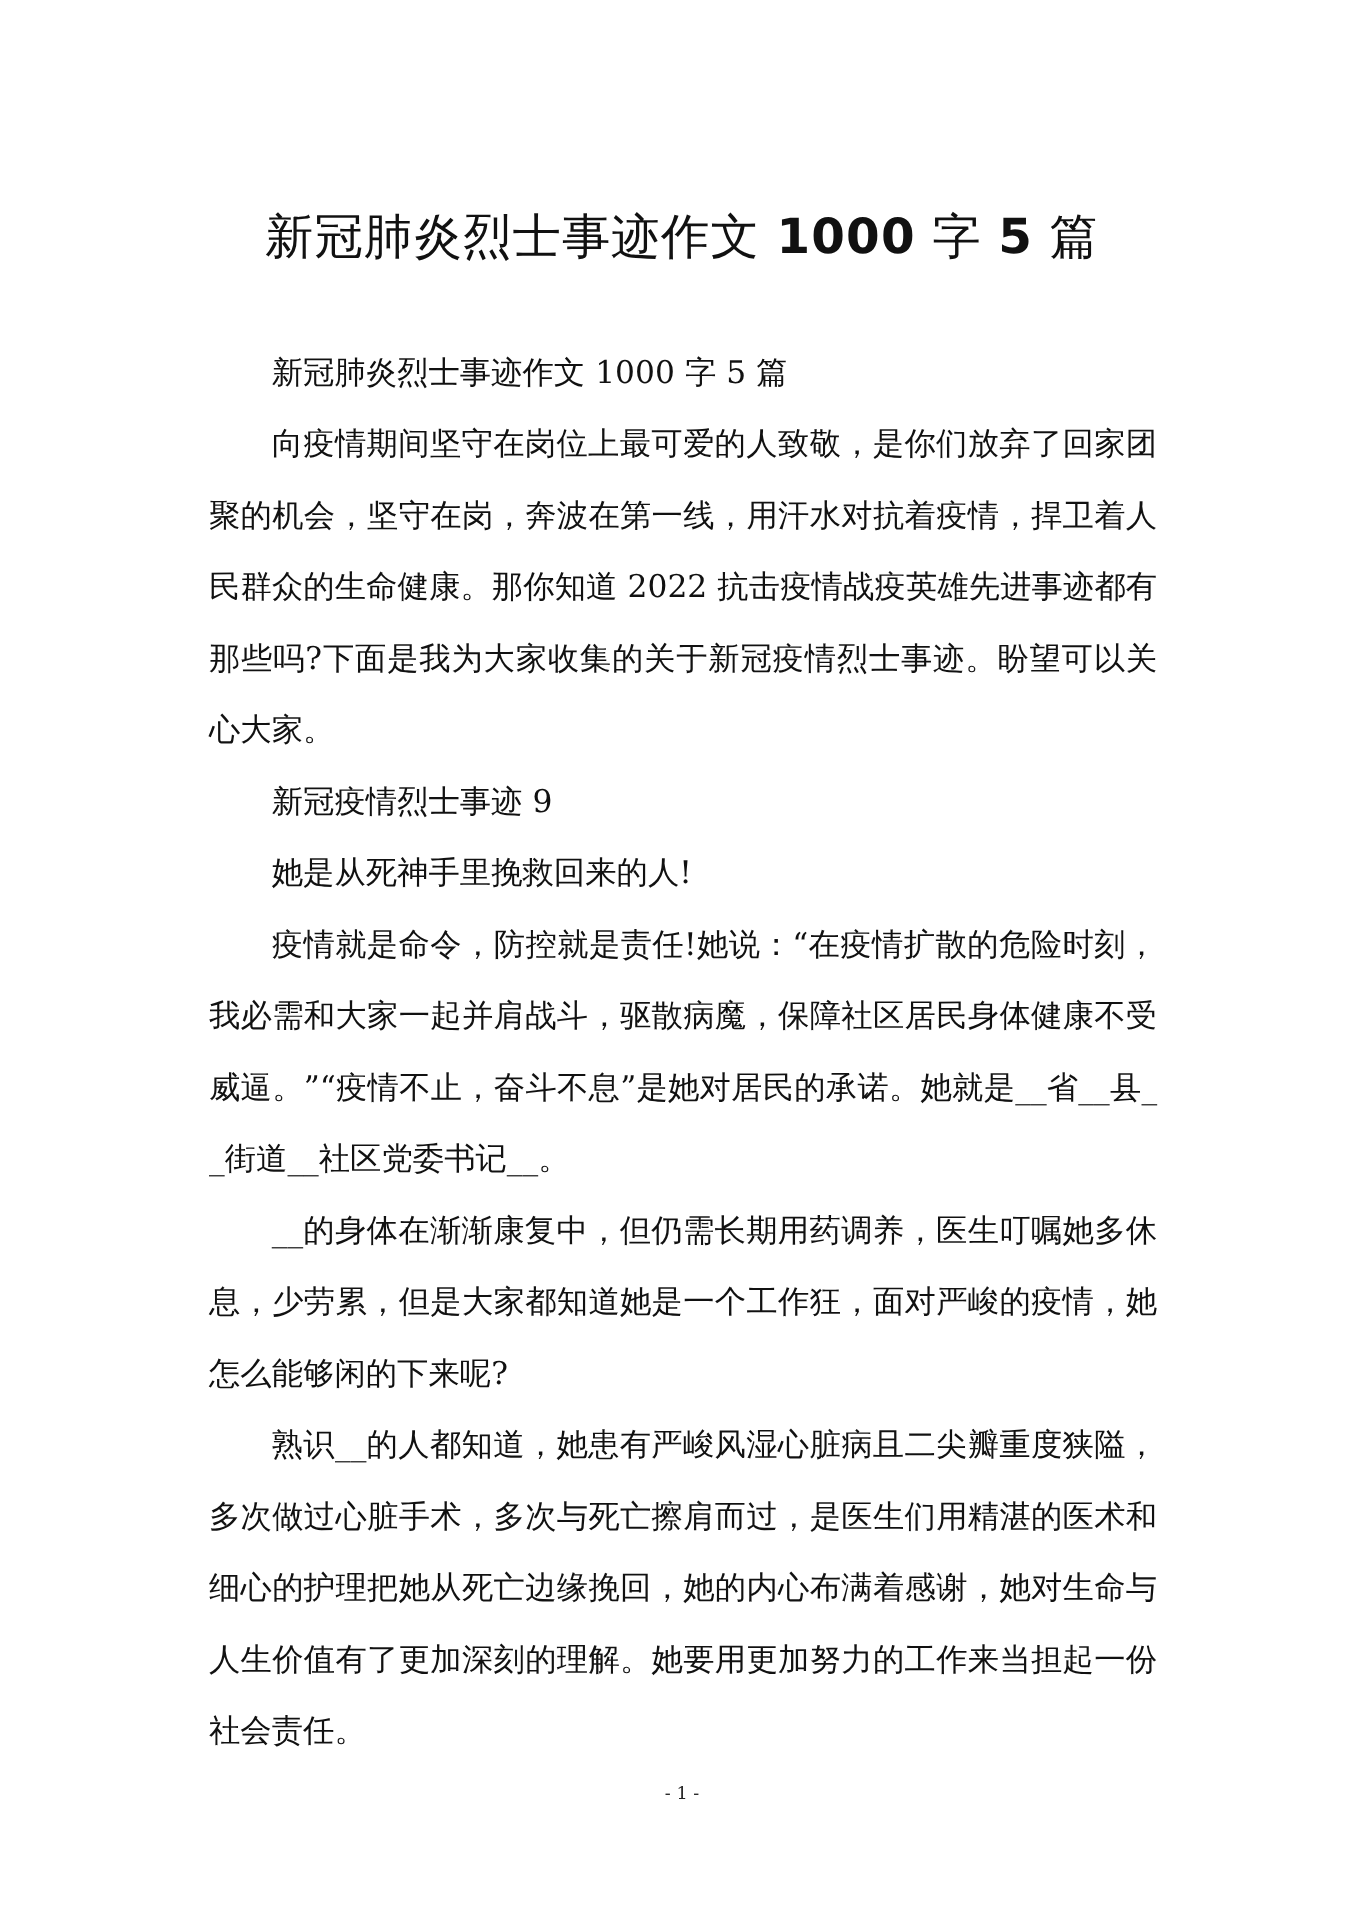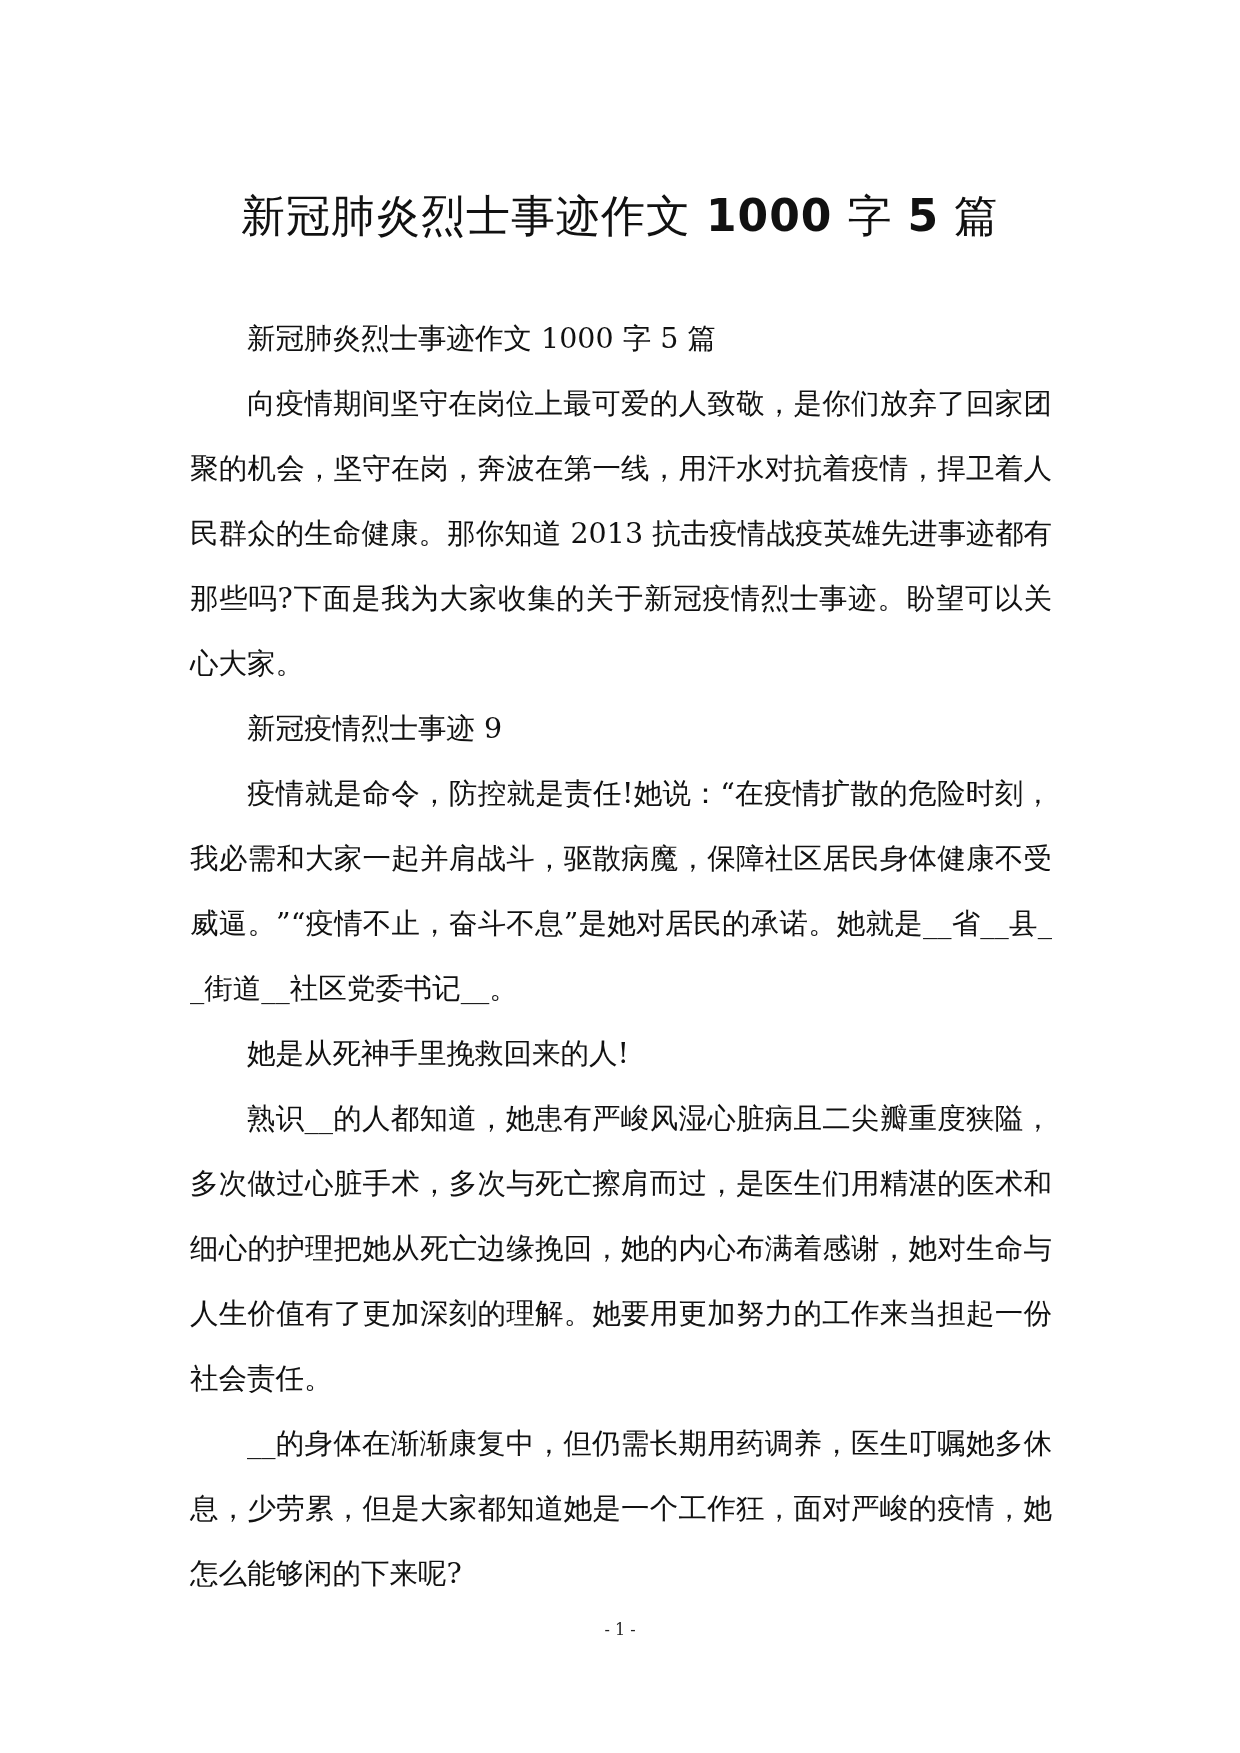--- a/index.html
+++ b/index.html
@@ -69,22 +69,22 @@
   </style>
 </head>
 <body>
 
 <div class="page">
 
   <h1 class="doc-title"><span>新冠肺炎烈士事迹作文 </span><span class="num">1000</span><span> 字 </span><span class="num">5</span><span> 篇</span></h1>
 
   <div class="body">
     <p class="para heading">新冠肺炎烈士事迹作文 1000 字 5 篇</p>
-    <p class="para">向疫情期间坚守在岗位上最可爱的人致敬，是你们放弃了回家团聚的机会，坚守在岗，奔波在第一线，用汗水对抗着疫情，捍卫着人民群众的生命健康。那你知道 2013 抗击疫情战疫英雄先进事迹都有那些吗?下面是我为大家收集的关于新冠疫情烈士事迹。盼望可以关心大家。</p>
+    <p class="para">向疫情期间坚守在岗位上最可爱的人致敬，是你们放弃了回家团聚的机会，坚守在岗，奔波在第一线，用汗水对抗着疫情，捍卫着人民群众的生命健康。那你知道 2022 抗击疫情战疫英雄先进事迹都有那些吗?下面是我为大家收集的关于新冠疫情烈士事迹。盼望可以关心大家。</p>
     <p class="para heading">新冠疫情烈士事迹 9</p>
+    <p class="para">她是从死神手里挽救回来的人!</p>
     <p class="para">疫情就是命令，防控就是责任!她说：“在疫情扩散的危险时刻，我必需和大家一起并肩战斗，驱散病魔，保障社区居民身体健康不受威逼。”“疫情不止，奋斗不息”是她对居民的承诺。她就是__省__县__街道__社区党委书记__。</p>
-    <p class="para">她是从死神手里挽救回来的人!</p>
+    <p class="para">__的身体在渐渐康复中，但仍需长期用药调养，医生叮嘱她多休息，少劳累，但是大家都知道她是一个工作狂，面对严峻的疫情，她怎么能够闲的下来呢?</p>
     <p class="para">熟识__的人都知道，她患有严峻风湿心脏病且二尖瓣重度狭隘，多次做过心脏手术，多次与死亡擦肩而过，是医生们用精湛的医术和细心的护理把她从死亡边缘挽回，她的内心布满着感谢，她对生命与人生价值有了更加深刻的理解。她要用更加努力的工作来当担起一份社会责任。</p>
-    <p class="para">__的身体在渐渐康复中，但仍需长期用药调养，医生叮嘱她多休息，少劳累，但是大家都知道她是一个工作狂，面对严峻的疫情，她怎么能够闲的下来呢?</p>
   </div>
 
   <div class="page-number">- 1 -</div>
 </div>
 
 </body></html>

